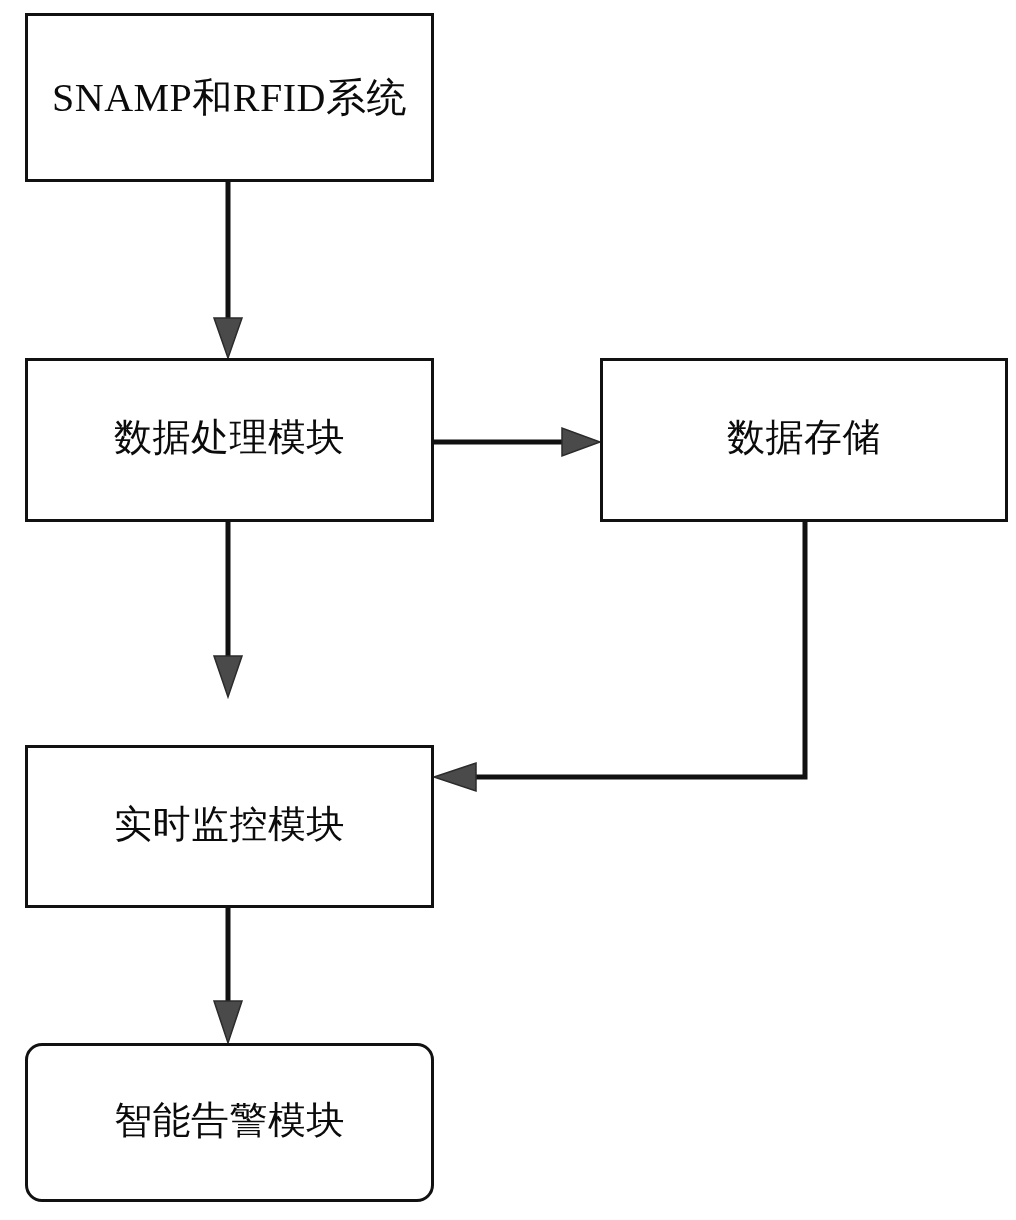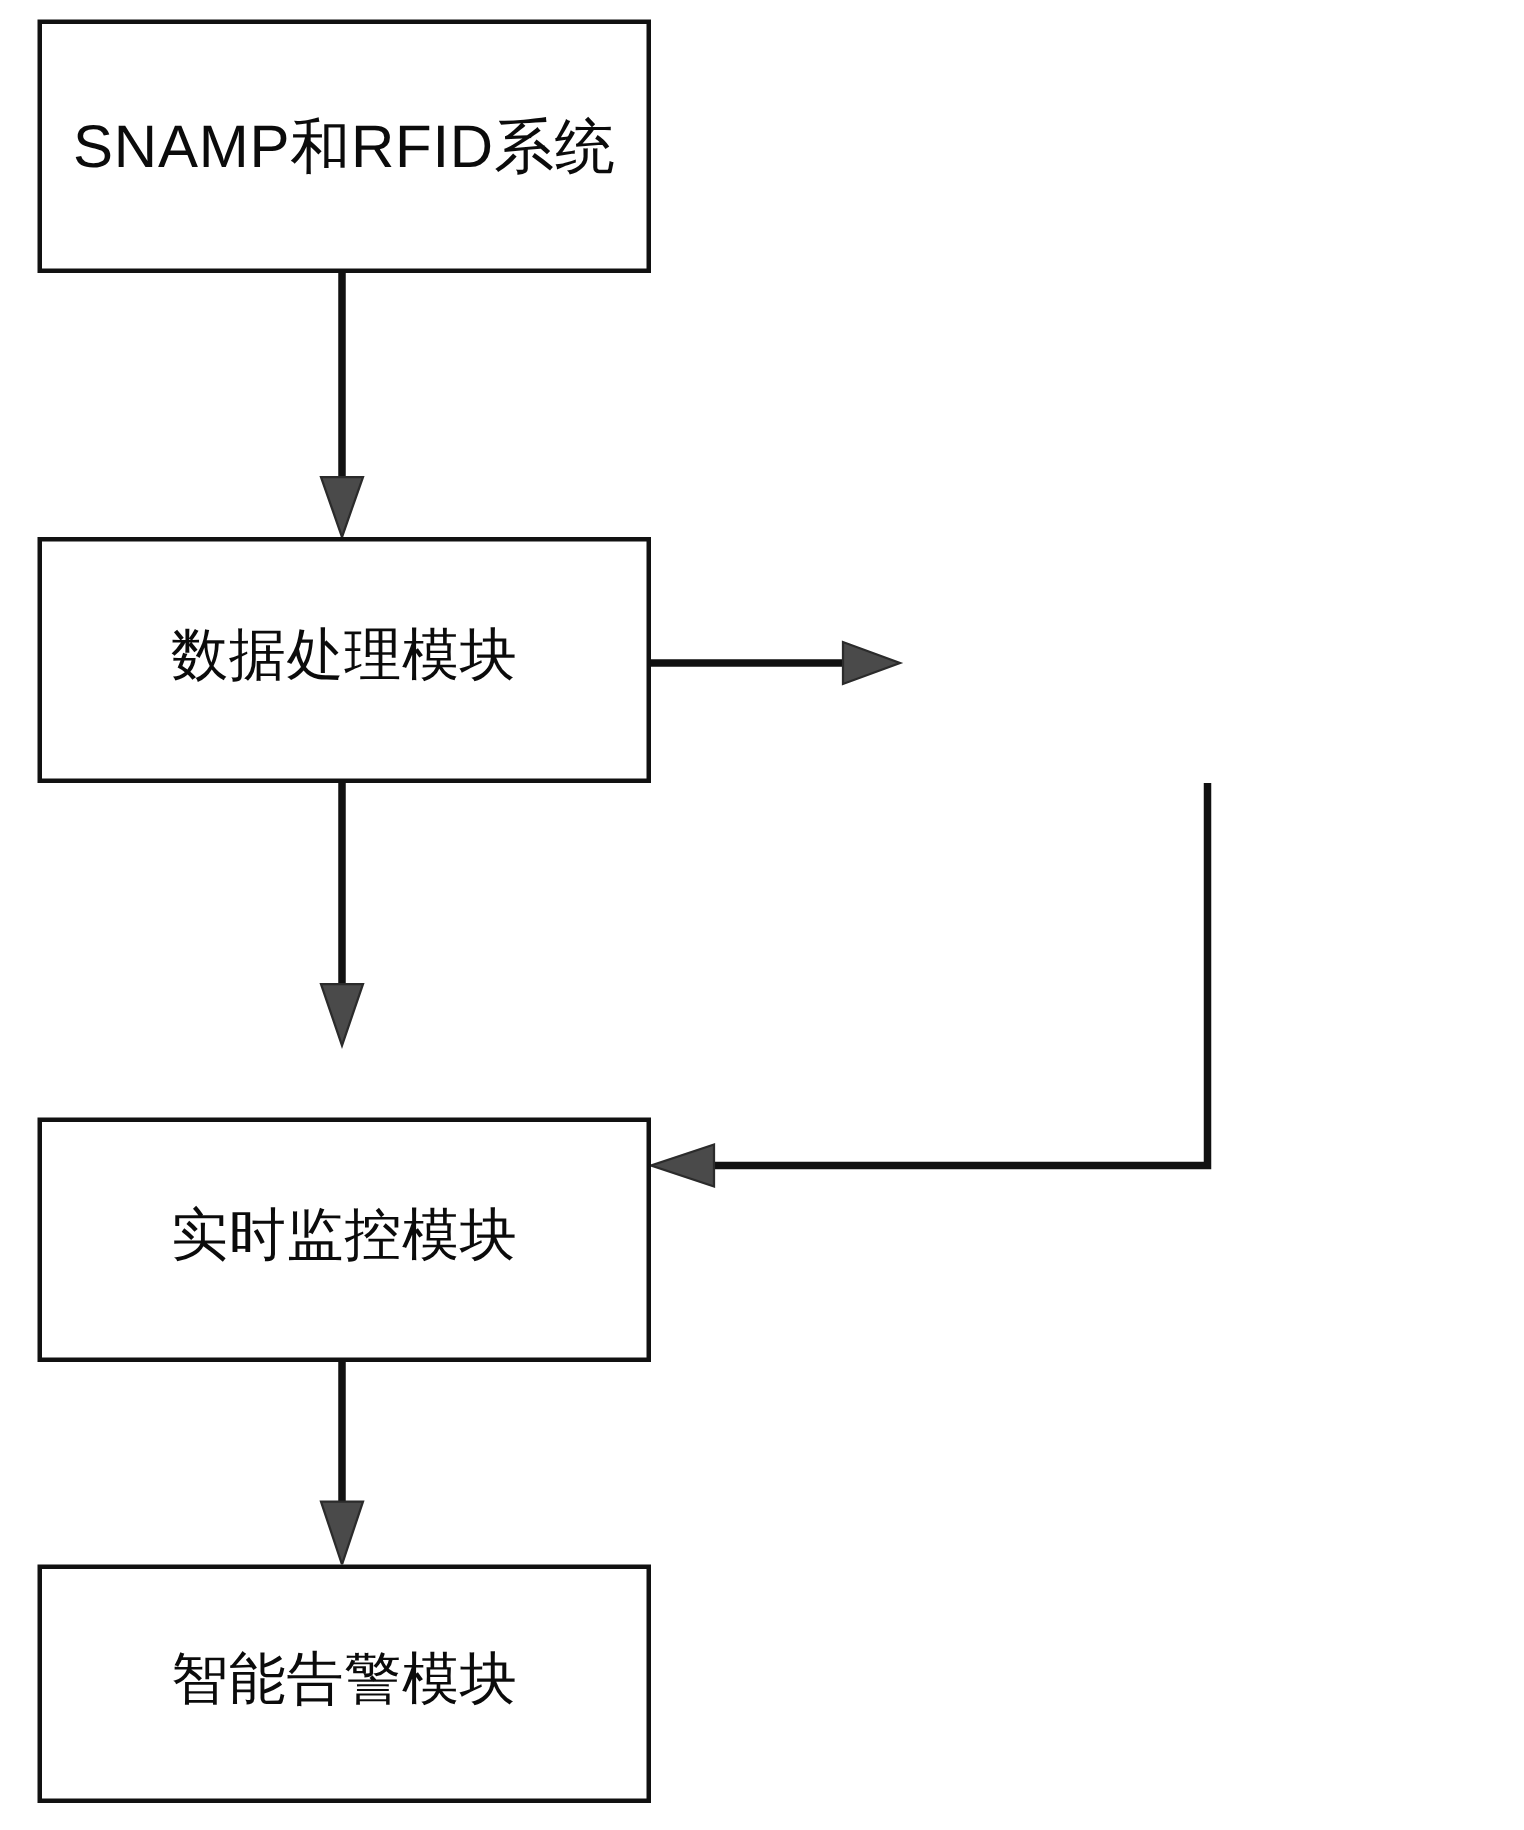--- a/index.html
+++ b/index.html
@@ -25,21 +25,21 @@
     justify-content: center;
   }
   .node-label {
     color: #0b0b0b;
     text-align: center;
     line-height: 1.1;
     letter-spacing: 0.5px;
     white-space: nowrap;
   }
   .lbl-serif {
-    font-family: Liberation Sans, sans-serif;
+    font-family: Liberation Serif, serif;
     font-size: 40px;
   }
   .lbl-cjk {
     font-family: Liberation Mono, monospace;
     font-size: 38px;
   }
   #edges {
     position: absolute;
     left: 0;
     top: 0;
@@ -83,22 +83,25 @@
   </svg>
 
   <div class="node" style="left:25px; top:13px; width:409px; height:169px;">
     <span class="node-label lbl-serif">SNAMP和RFID系统</span>
   </div>
 
   <div class="node" style="left:25px; top:358px; width:409px; height:164px;">
     <span class="node-label lbl-cjk">数据处理模块</span>
   </div>
 
+  <div class="node" style="left:600px; top:358px; width:408px; height:164px;">
+    <span class="node-label lbl-cjk">数据存储</span>
+  </div>
 
   <div class="node" style="left:25px; top:697px; width:409px; height:163px;margin-top:48px;">
     <span class="node-label lbl-cjk">实时监控模块</span>
   </div>
 
-  <div class="node" style="left:25px; top:1043px; width:409px; height:159px;">
+  <div class="node" style="left:25px; top:1043px; width:409px; height:159px;border-radius:17px;">
     <span class="node-label lbl-cjk">智能告警模块</span>
   </div>
 
 </div>
 
 </body></html>

